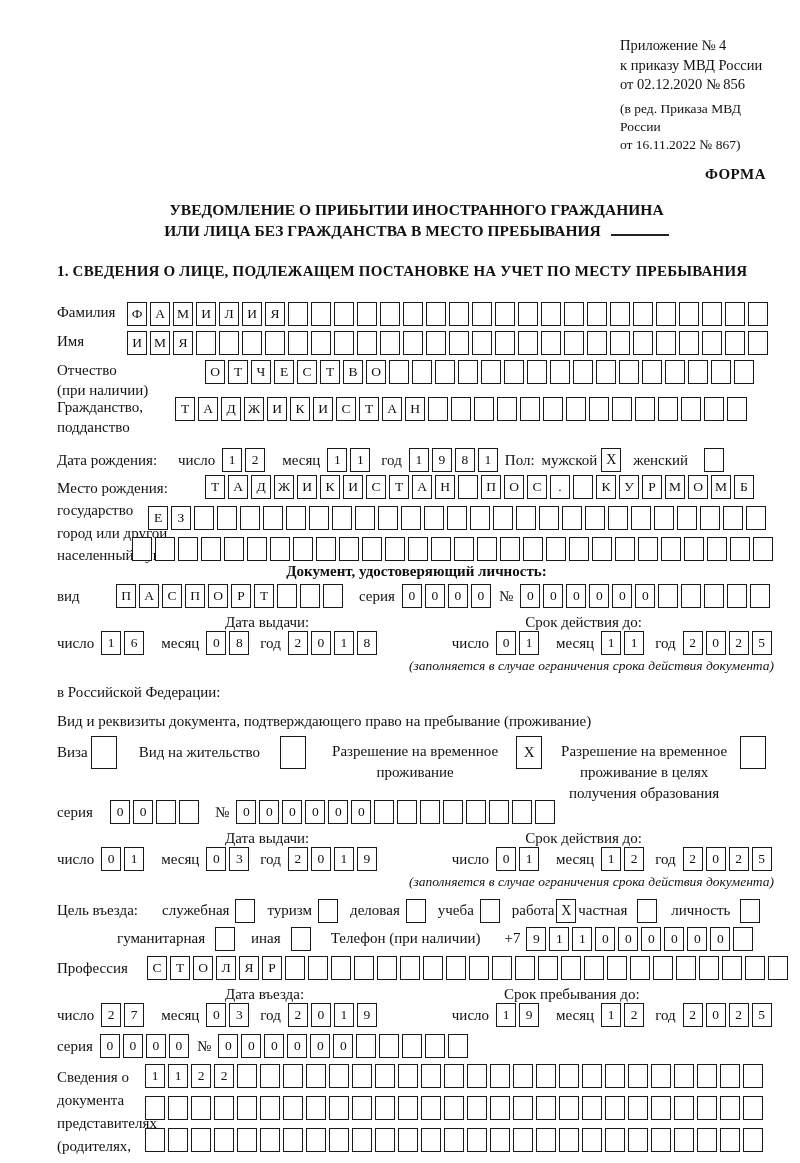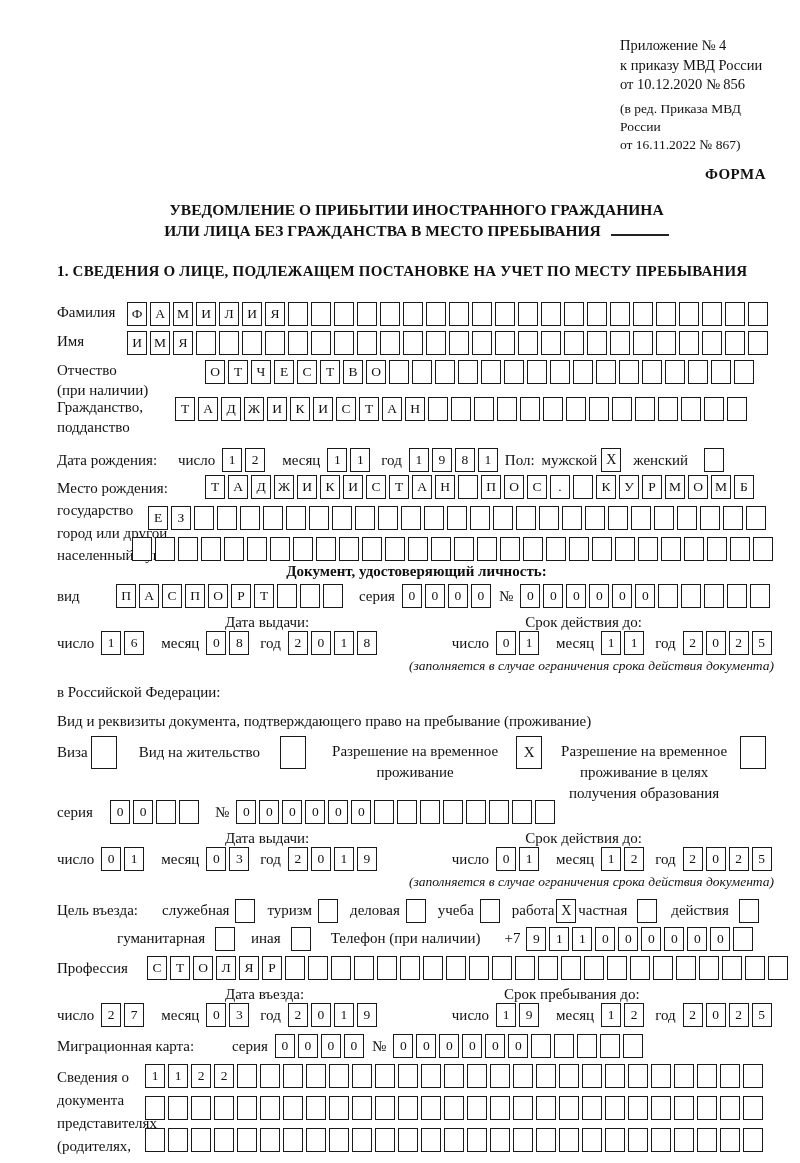--- a/index.html
+++ b/index.html
@@ -62,21 +62,21 @@
 </style>
 </head>
 <body>
 
 <div class="page">
   <div class="content">
 
     <div class="annex">
       <div>Приложение № 4</div>
       <div>к приказу МВД России</div>
-      <div>от 10.12.2020 № 856</div>
+      <div>от 02.12.2020 № 856</div>
     </div>
     <div class="edition">
       <div>(в ред. Приказа МВД России</div>
       <div>от 16.11.2022 № 867)</div>
     </div>
     <div class="forma">ФОРМА</div>
 
     <div class="title">
       <div>УВЕДОМЛЕНИЕ О ПРИБЫТИИ ИНОСТРАННОГО ГРАЖДАНИНА</div>
       <div>
@@ -532,21 +532,21 @@
         </span>
       <span class="popt" style="margin-left:12px">
           <span>работа</span>
           <span class="cbox" style="margin-left:2px">X</span>
         </span>
       <span class="popt" style="margin-left:2px">
           <span>частная</span>
           <span class="cbox" style="margin-left:10px"></span>
         </span>
       <span class="popt" style="margin-left:14px">
-          <span>действия</span>
+          <span>личность</span>
           <span class="cbox" style="margin-left:10px"></span>
         </span>
     </div>
 
     <div class="prow">
       <span class="popt" style="margin-left:60px">
           <span>гуманитарная</span>
           <span class="cbox" style="margin-left:10px"></span>
         </span>
       <span class="popt" style="margin-left:16px">
@@ -642,21 +642,20 @@
         <div class="cells">
             <div class="cell">2</div>
             <div class="cell">0</div>
             <div class="cell">2</div>
             <div class="cell">5</div>
           </div>
       </div>
     </div>
 
     <div class="frow h30" style="margin-top:4px">
-      <span class="dlbl" style="width:168px">Миграционная карта:</span>
       <span class="dlbl">серия</span>
       <div class="cells">
           <div class="cell">0</div>
           <div class="cell">0</div>
           <div class="cell">0</div>
           <div class="cell">0</div>
         </div>
       <span class="dlbl" style="margin-left:5px">№</span>
       <div class="cells">
           <div class="cell">0</div>

